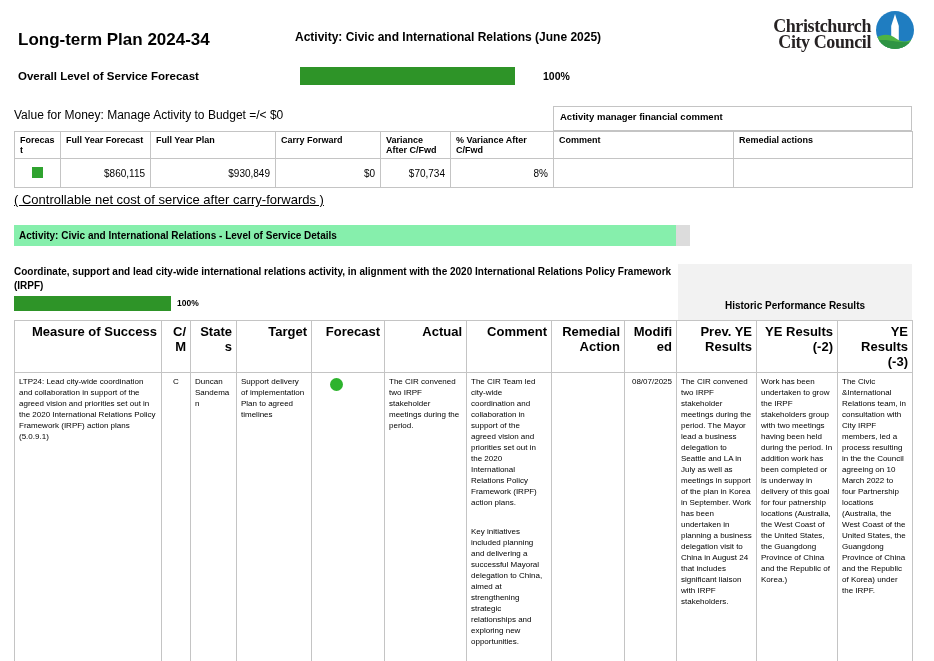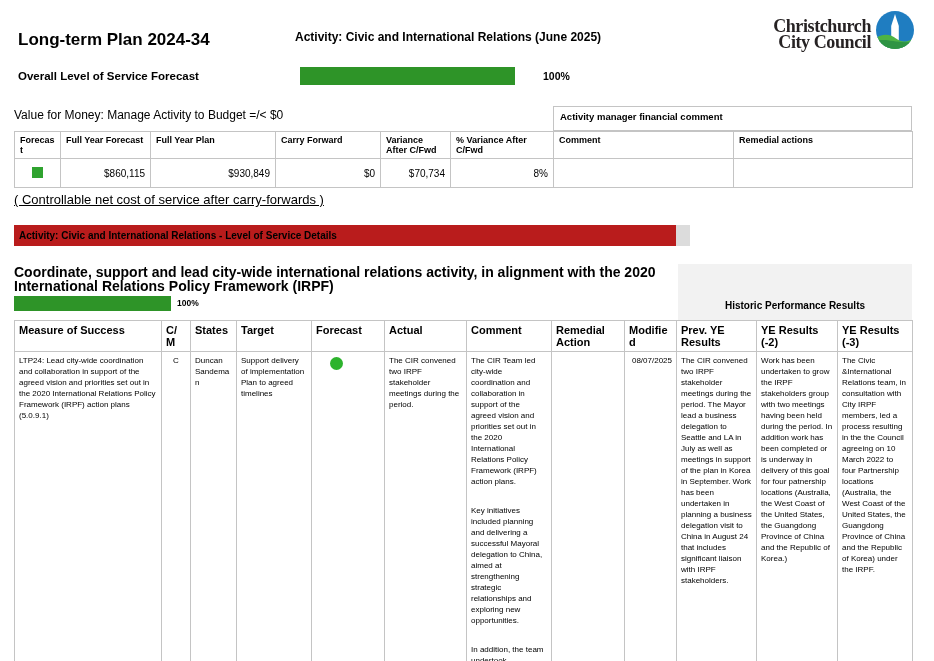--- a/index.html
+++ b/index.html
@@ -32,37 +32,37 @@
   td,th{border:1px solid #c4c4c4;vertical-align:top;word-wrap:break-word;}
   .vfm-table{left:14px;top:131px;width:898px;}
   .vfm-table th{font-size:9px;font-weight:bold;text-align:left;padding:3px 5px;height:20px;}
   .vfm-table td{font-size:10px;padding:5px 5px;height:18px;vertical-align:middle;}
   .ar{text-align:right;}
   .ac{text-align:center;}
   .sq{display:inline-block;width:11px;height:11px;}
   .footnote{left:14px;top:192px;font-size:13px;text-decoration:underline;}
 
   
-  .banner{left:14px;top:225px;width:662px;height:21px;background:#b91c1c;
+  .banner{left:14px;top:225px;width:662px;height:21px;background:#86efac;
           font-size:10px;font-weight:bold;line-height:21px;padding-left:5px;box-sizing:border-box;}
   .banner-tail{left:676px;top:225px;width:14px;height:21px;background:#dcdcdc;}
 
   
-  .los-desc{left:14px;top:265px;width:658px;font-size:14px;font-weight:bold;line-height:14px;}
+  .los-desc{left:14px;top:265px;width:658px;font-size:10px;font-weight:bold;line-height:14px;}
   .bar-los{left:14px;top:296px;width:157px;height:15px;}
   .bar-los-pct{left:177px;top:298px;font-size:8.5px;font-weight:bold;}
 
   
   .historic{left:678px;top:264px;width:234px;height:57px;background:#f2f2f2;}
   .historic-label{position:absolute;bottom:10px;left:0;width:100%;text-align:center;
                   font-size:10px;font-weight:bold;}
 
   
   .los-table{left:14px;top:320px;width:898px;}
-  .los-table th{font-size:11px;font-weight:bold;text-align:left;padding:3px 4px;height:16px;}
+  .los-table th{font-size:13px;font-weight:bold;text-align:right;padding:3px 4px;height:16px;}
   .los-table td{font-size:8px;line-height:11px;padding:3px 4px;}
   .los-table td p{margin:0 0 18px 0;}
   .los-table td p:last-child{margin-bottom:0;}
   .dot{width:13px;height:13px;border-radius:50%;margin:2px 0 0 14px;}
   .nowrap{white-space:nowrap;}
 </style>
 </head>
 <body>
 
 <div class="page">

